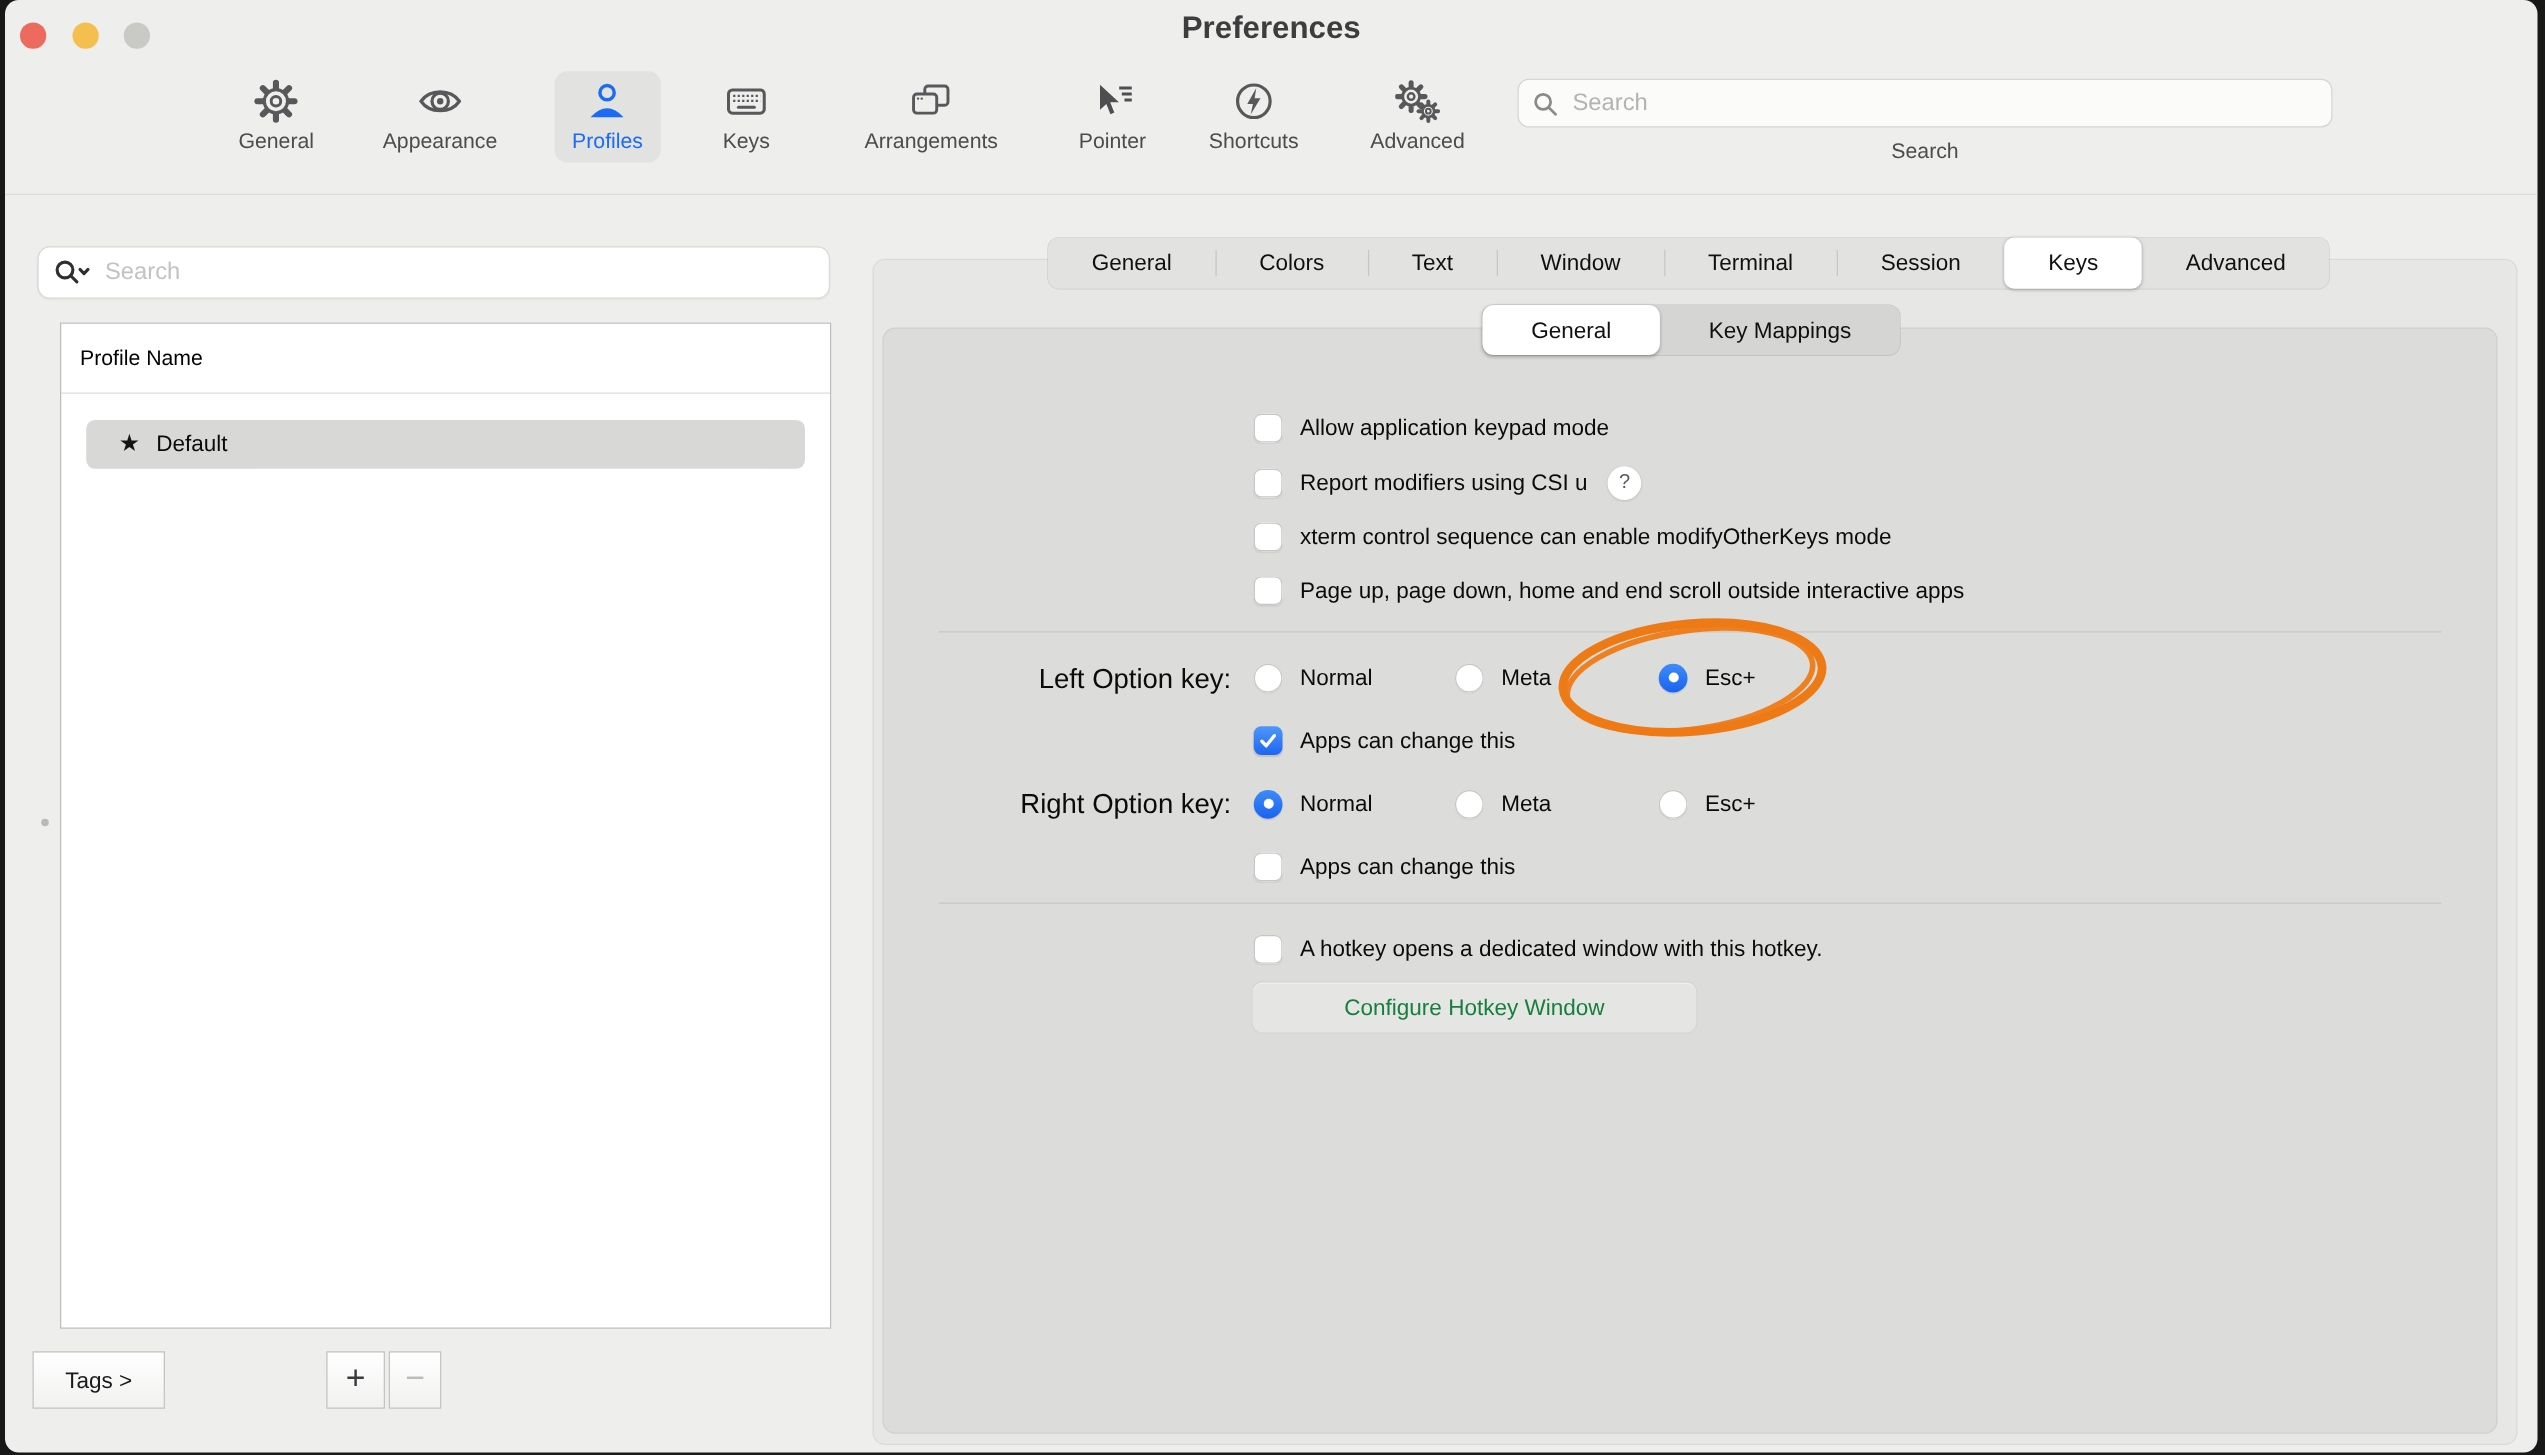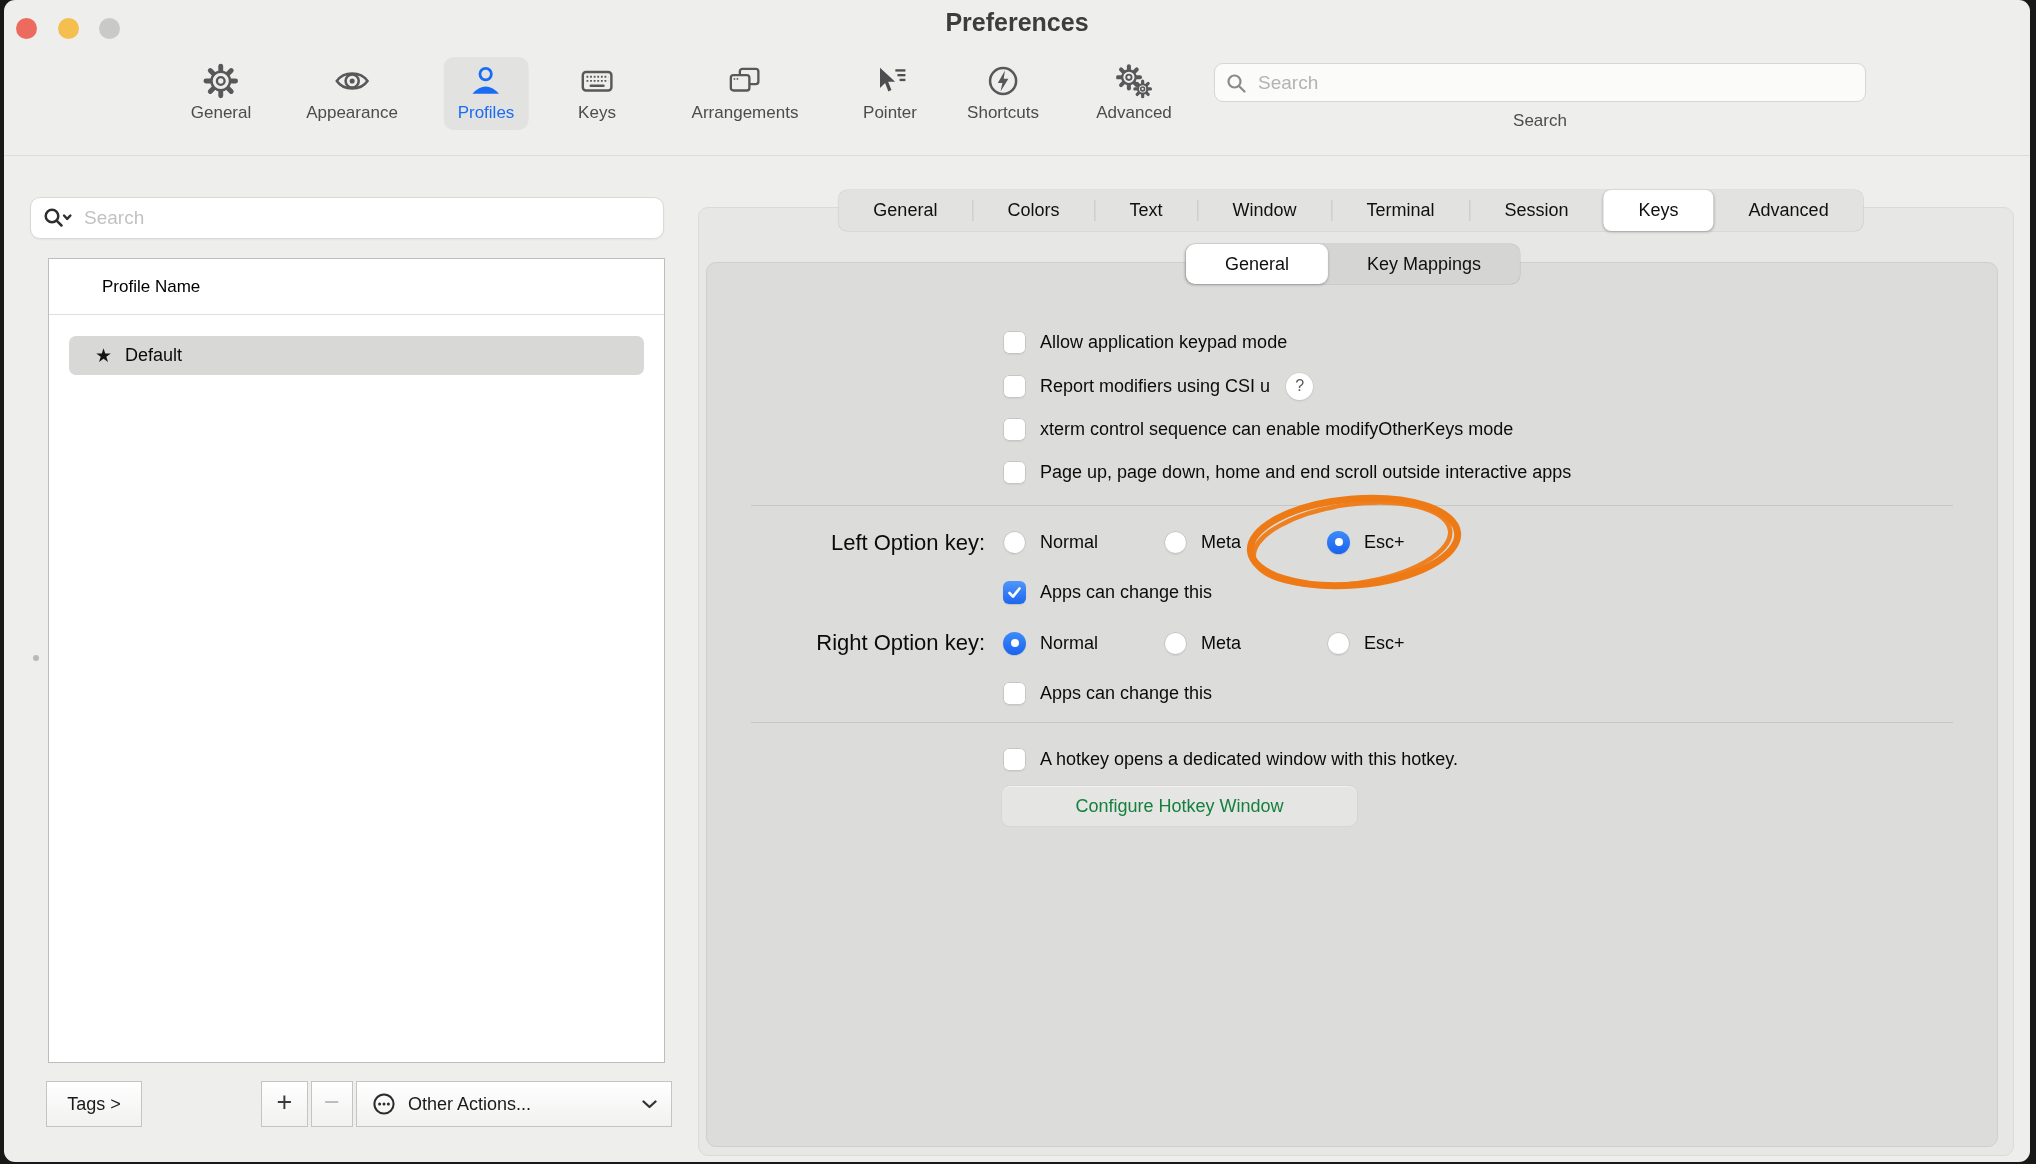--- a/index.html
+++ b/index.html
@@ -35,31 +35,31 @@
 
   
   .side-search{position:absolute;left:26px;top:197px;width:634px;height:42px;background:#fff;
                border:1px solid #d9d9d8;border-radius:10px;display:flex;align-items:center;
                padding:0 12px;box-sizing:border-box;box-shadow:0 1px 2px rgba(0,0,0,0.05);}
   .side-search input{flex:1;margin-left:9px;border:none;outline:none;background:transparent;
                      font-size:19px;color:#333;font-family:inherit;}
   .side-search input::placeholder{color:#c2c2c1;}
   .profile-list{position:absolute;left:44px;top:258px;width:617px;height:805px;background:#fff;
                 border:1px solid #bdbdbc;box-sizing:border-box;}
-  .pl-header{height:55px;display:flex;align-items:center;padding-left:53px;font-size:17px;
+  .pl-header{height:55px;display:flex;align-items:center;padding-left:15px;font-size:17px;
              color:#000;border-bottom:1px solid #dedede;}
   .pl-row{margin:21px 20px 0;height:39px;background:#d8d8d7;border-radius:7px;display:flex;
           align-items:center;padding-left:26px;font-size:18px;color:#0b0b0b;gap:13px;}
   .pl-star{font-size:19px;line-height:19px;color:#141414;}
   .side-dot{position:absolute;left:29px;top:655px;width:6px;height:6px;border-radius:50%;background:#b9b9b8;}
 
   .btn{position:absolute;top:1081px;height:46px;background:linear-gradient(#ffffff,#f1f1f0);
        border:1px solid #c4c4c3;box-sizing:border-box;display:flex;align-items:center;
        justify-content:center;font-size:18px;color:#1a1a1a;}
-  .btn-tags{left:42px;width:96px;}
+  .btn-tags{left:22px;width:106px;}
   .btn-plus{left:257px;width:47px;font-size:27px;font-weight:300;color:#3a3a3a;padding-bottom:3px;}
   .btn-minus{left:307px;width:42px;font-size:27px;font-weight:300;color:#bcbcbb;padding-bottom:3px;}
   .btn-other{left:352px;width:316px;justify-content:flex-start;padding:0 14px;gap:11px;}
   .btn-other .chev{margin-left:auto;}
 
   
   .outer-panel{position:absolute;left:694px;top:207px;width:1316px;height:949px;background:#e7e7e6;
                border:1px solid #dadad9;border-radius:10px;box-sizing:border-box;}
   .content-panel{position:absolute;left:702px;top:262px;width:1292px;height:885px;background:#dcdcdb;
                  border:1px solid #cfcfce;border-radius:10px;box-sizing:border-box;}
@@ -256,36 +256,20 @@
       <div class="pl-row">
         <span class="pl-star">★</span>
         <span>Default</span>
       </div>
     </div>
     <span class="side-dot"></span>
 
     <div class="btn btn-tags">Tags &gt;</div>
     <div class="btn btn-plus">+</div>
     <div class="btn btn-minus">−</div>
-    <div class="btn btn-other">
-      <span style="display:flex">
-        <svg width="26" height="26" viewBox="0 0 26 26">
-          <circle cx="13" cy="13" r="9.6" fill="none" stroke="#2b2b2b" stroke-width="2"></circle>
-          <circle cx="8.6" cy="13" r="1.5" fill="#2b2b2b"></circle>
-            <circle cx="13" cy="13" r="1.5" fill="#2b2b2b"></circle>
-          <circle cx="17.4" cy="13" r="1.5" fill="#2b2b2b"></circle>
-        </svg>
-        </span>
-      <span>Other Actions...</span>
-      <span class="chev" style="display:flex">
-        <svg width="15" height="9" viewBox="0 0 15 9">
-          <path d="M1.5,1.5 L7.5,7 L13.5,1.5" fill="none" stroke="#333" stroke-width="2.3" stroke-linecap="round" stroke-linejoin="round"></path>
-        </svg>
-        </span>
-    </div>
 
     <div class="outer-panel"></div>
     <div class="content-panel"></div>
 
     <div class="main-tabs">
       <div class="main-tab">General</div>
       <div class="main-tab">Colors</div>
       <div class="main-tab">Text</div>
       <div class="main-tab">Window</div>
       <div class="main-tab">Terminal</div>

